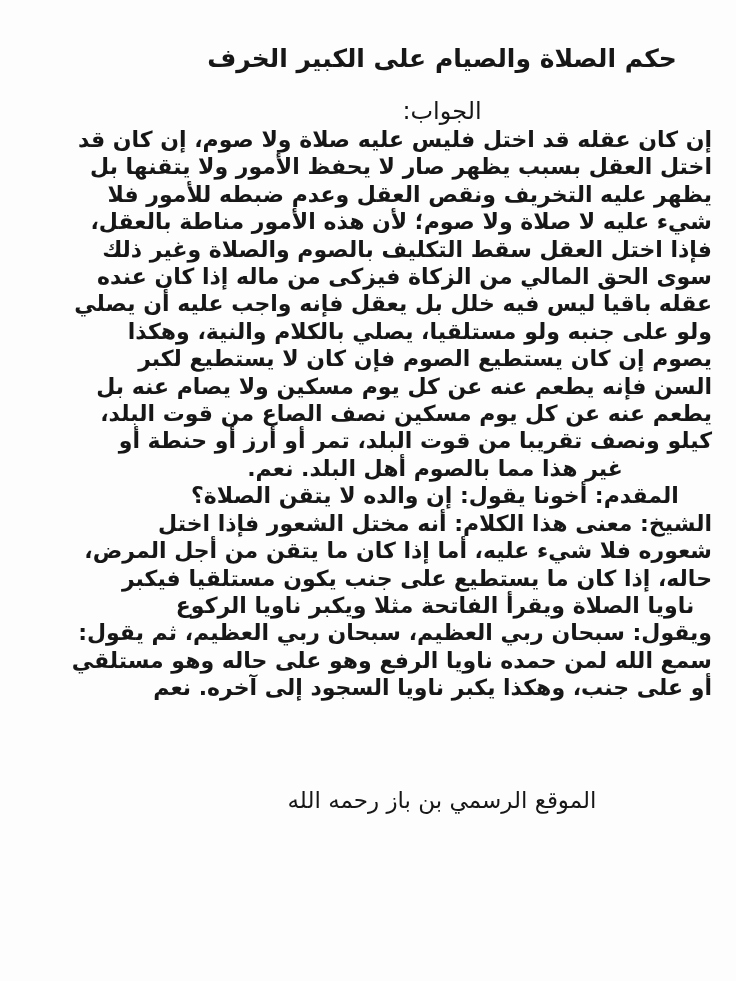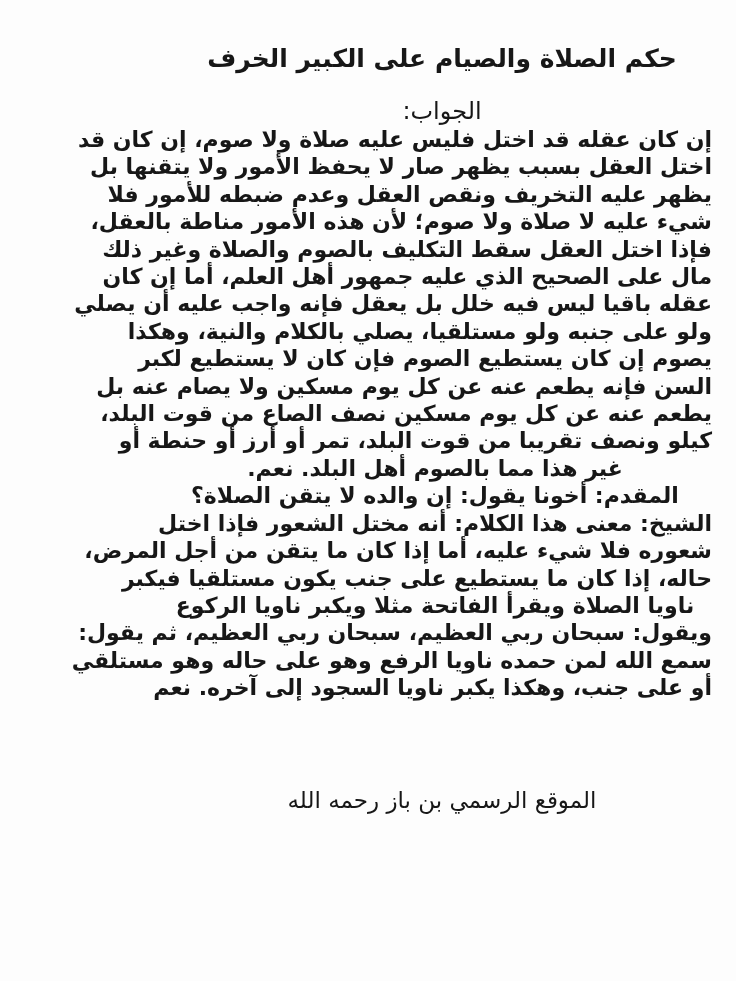--- a/index.html
+++ b/index.html
@@ -77,21 +77,21 @@
   <h1 class="doc-title">حكم الصلاة والصيام على الكبير الخرف</h1>
 
   <div class="answer-heading">الجواب:</div>
 
   <div class="doc-body">
     <div class="text-line">إن كان عقله قد اختل فليس عليه صلاة ولا صوم، إن كان قد</div>
     <div class="text-line">اختل العقل بسبب يظهر صار لا يحفظ الأمور ولا يتقنها بل</div>
     <div class="text-line">يظهر عليه التخريف ونقص العقل وعدم ضبطه للأمور فلا</div>
     <div class="text-line">شيء عليه لا صلاة ولا صوم؛ لأن هذه الأمور مناطة بالعقل،</div>
     <div class="text-line">فإذا اختل العقل سقط التكليف بالصوم والصلاة وغير ذلك</div>
-    <div class="text-line">مال على الصحيح الذي عليه جمهور أهل العلم، أما إن كان</div>
+    <div class="text-line">سوى الحق المالي من الزكاة فيزكى من ماله إذا كان عنده</div>
     <div class="text-line">عقله باقيا ليس فيه خلل بل يعقل فإنه واجب عليه أن يصلي</div>
     <div class="text-line">ولو على جنبه ولو مستلقيا، يصلي بالكلام والنية، وهكذا</div>
     <div class="text-line">يصوم إن كان يستطيع الصوم فإن كان لا يستطيع لكبر</div>
     <div class="text-line">السن فإنه يطعم عنه عن كل يوم مسكين ولا يصام عنه بل</div>
     <div class="text-line">يطعم عنه عن كل يوم مسكين نصف الصاع من قوت البلد،</div>
     <div class="text-line">كيلو ونصف تقريبا من قوت البلد، تمر أو أرز أو حنطة أو</div>
     <div class="text-line">غير هذا مما بالصوم أهل البلد. نعم.</div>
     <div class="text-line">المقدم: أخونا يقول: إن والده لا يتقن الصلاة؟</div>
     <div class="text-line">الشيخ: معنى هذا الكلام: أنه مختل الشعور فإذا اختل</div>
     <div class="text-line">شعوره فلا شيء عليه، أما إذا كان ما يتقن من أجل المرض،</div>

